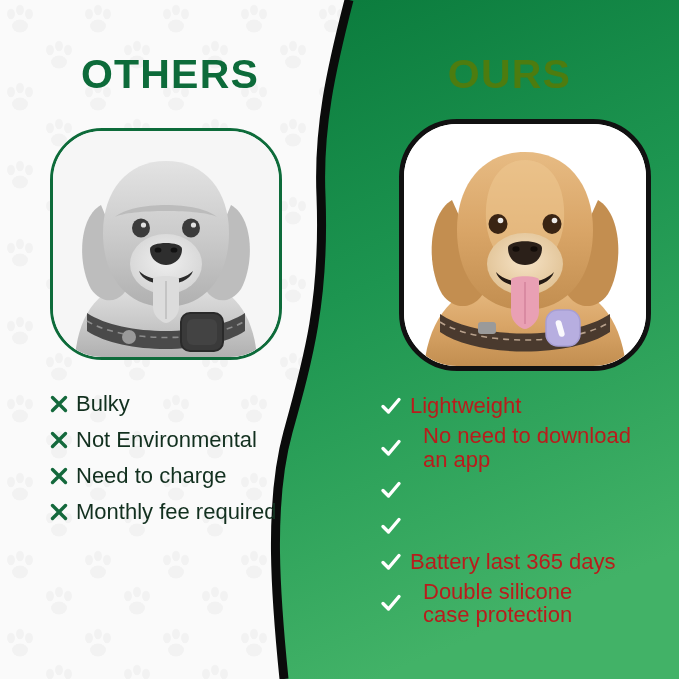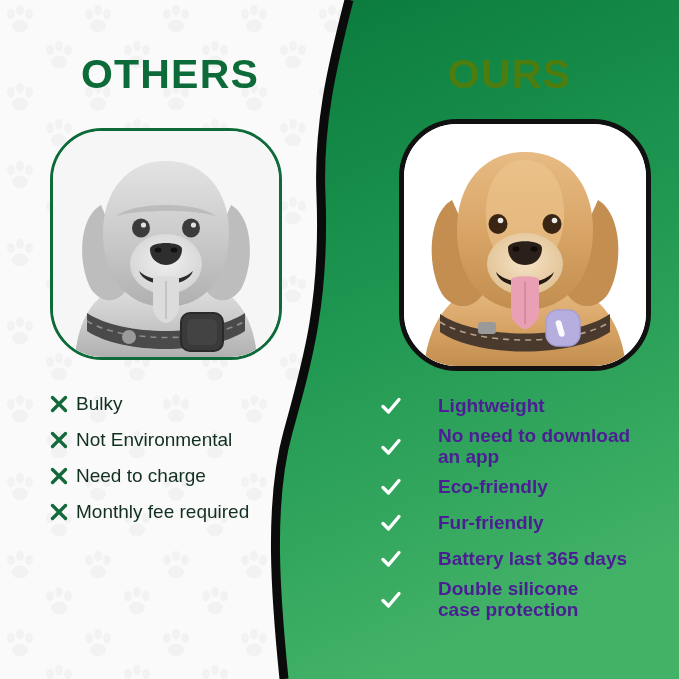--- a/index.html
+++ b/index.html
@@ -25,27 +25,27 @@
   .photo svg{display:block;width:100%;height:100%;}
 
   
   .list{position:absolute;}
   .list.left{left:46px;top:386px;width:270px;}
   .list.right{left:378px;top:388px;width:272px;}
 
   .row{display:flex;align-items:flex-start;margin-bottom:0;}
   .list.left .row{height:36px;align-items:center;}
   .list.right .row{min-height:36px;align-items:center;}
-  .list.right .row.two-line{min-height:45px;}
+  .list.right .row.two-line{min-height:45px;gap:13px;}
 
   .mark{flex:0 0 auto;width:26px;display:flex;align-items:center;justify-content:center;}
   .mark svg{display:block;}
-  .label{font-size:19px;line-height:1.08;}
+  .label{font-size:22px;line-height:1.08;}
   .list.left .label{color:#12301f;font-weight:500;padding-left:4px;}
-  .list.right .label{color:#4c1d95;font-weight:bold;padding-left:6px;margin-left:28px;}
+  .list.right .label{color:#b91c1c;font-weight:normal;padding-left:6px;}
   .list.right .label .l2{display:block;}
 </style>
 </head>
 <body>
 
 <div id="stage">
 
   <div class="left-bg">
     <svg class="paws" viewBox="0 0 400 679" preserveAspectRatio="none">
       <defs>
@@ -232,29 +232,27 @@
           </svg>
       </span>
       <span class="label"><span>No need to download</span><span class="l2">an app</span></span>
     </div>
     <div class="row">
       <span class="mark">
         <svg width="22" height="22" viewBox="0 0 22 22">
             <path d="M3,11.5 L8.5,17 L19,4.5" stroke="#ffffff" stroke-width="3.4" fill="none" stroke-linecap="round" stroke-linejoin="round"></path>
           </svg>
       </span>
-      <span class="label"><span>Eco-friendly</span></span>
-    </div>
-    <div class="row">
-      <span class="mark">
-        <svg width="22" height="22" viewBox="0 0 22 22">
-            <path d="M3,11.5 L8.5,17 L19,4.5" stroke="#ffffff" stroke-width="3.4" fill="none" stroke-linecap="round" stroke-linejoin="round"></path>
-          </svg>
-      </span>
-      <span class="label"><span>Fur-friendly</span></span>
+    </div>
+    <div class="row">
+      <span class="mark">
+        <svg width="22" height="22" viewBox="0 0 22 22">
+            <path d="M3,11.5 L8.5,17 L19,4.5" stroke="#ffffff" stroke-width="3.4" fill="none" stroke-linecap="round" stroke-linejoin="round"></path>
+          </svg>
+      </span>
     </div>
     <div class="row">
       <span class="mark">
         <svg width="22" height="22" viewBox="0 0 22 22">
             <path d="M3,11.5 L8.5,17 L19,4.5" stroke="#ffffff" stroke-width="3.4" fill="none" stroke-linecap="round" stroke-linejoin="round"></path>
           </svg>
       </span>
       <span class="label"><span>Battery last 365 days</span></span>
     </div>
     <div class="row two-line">

